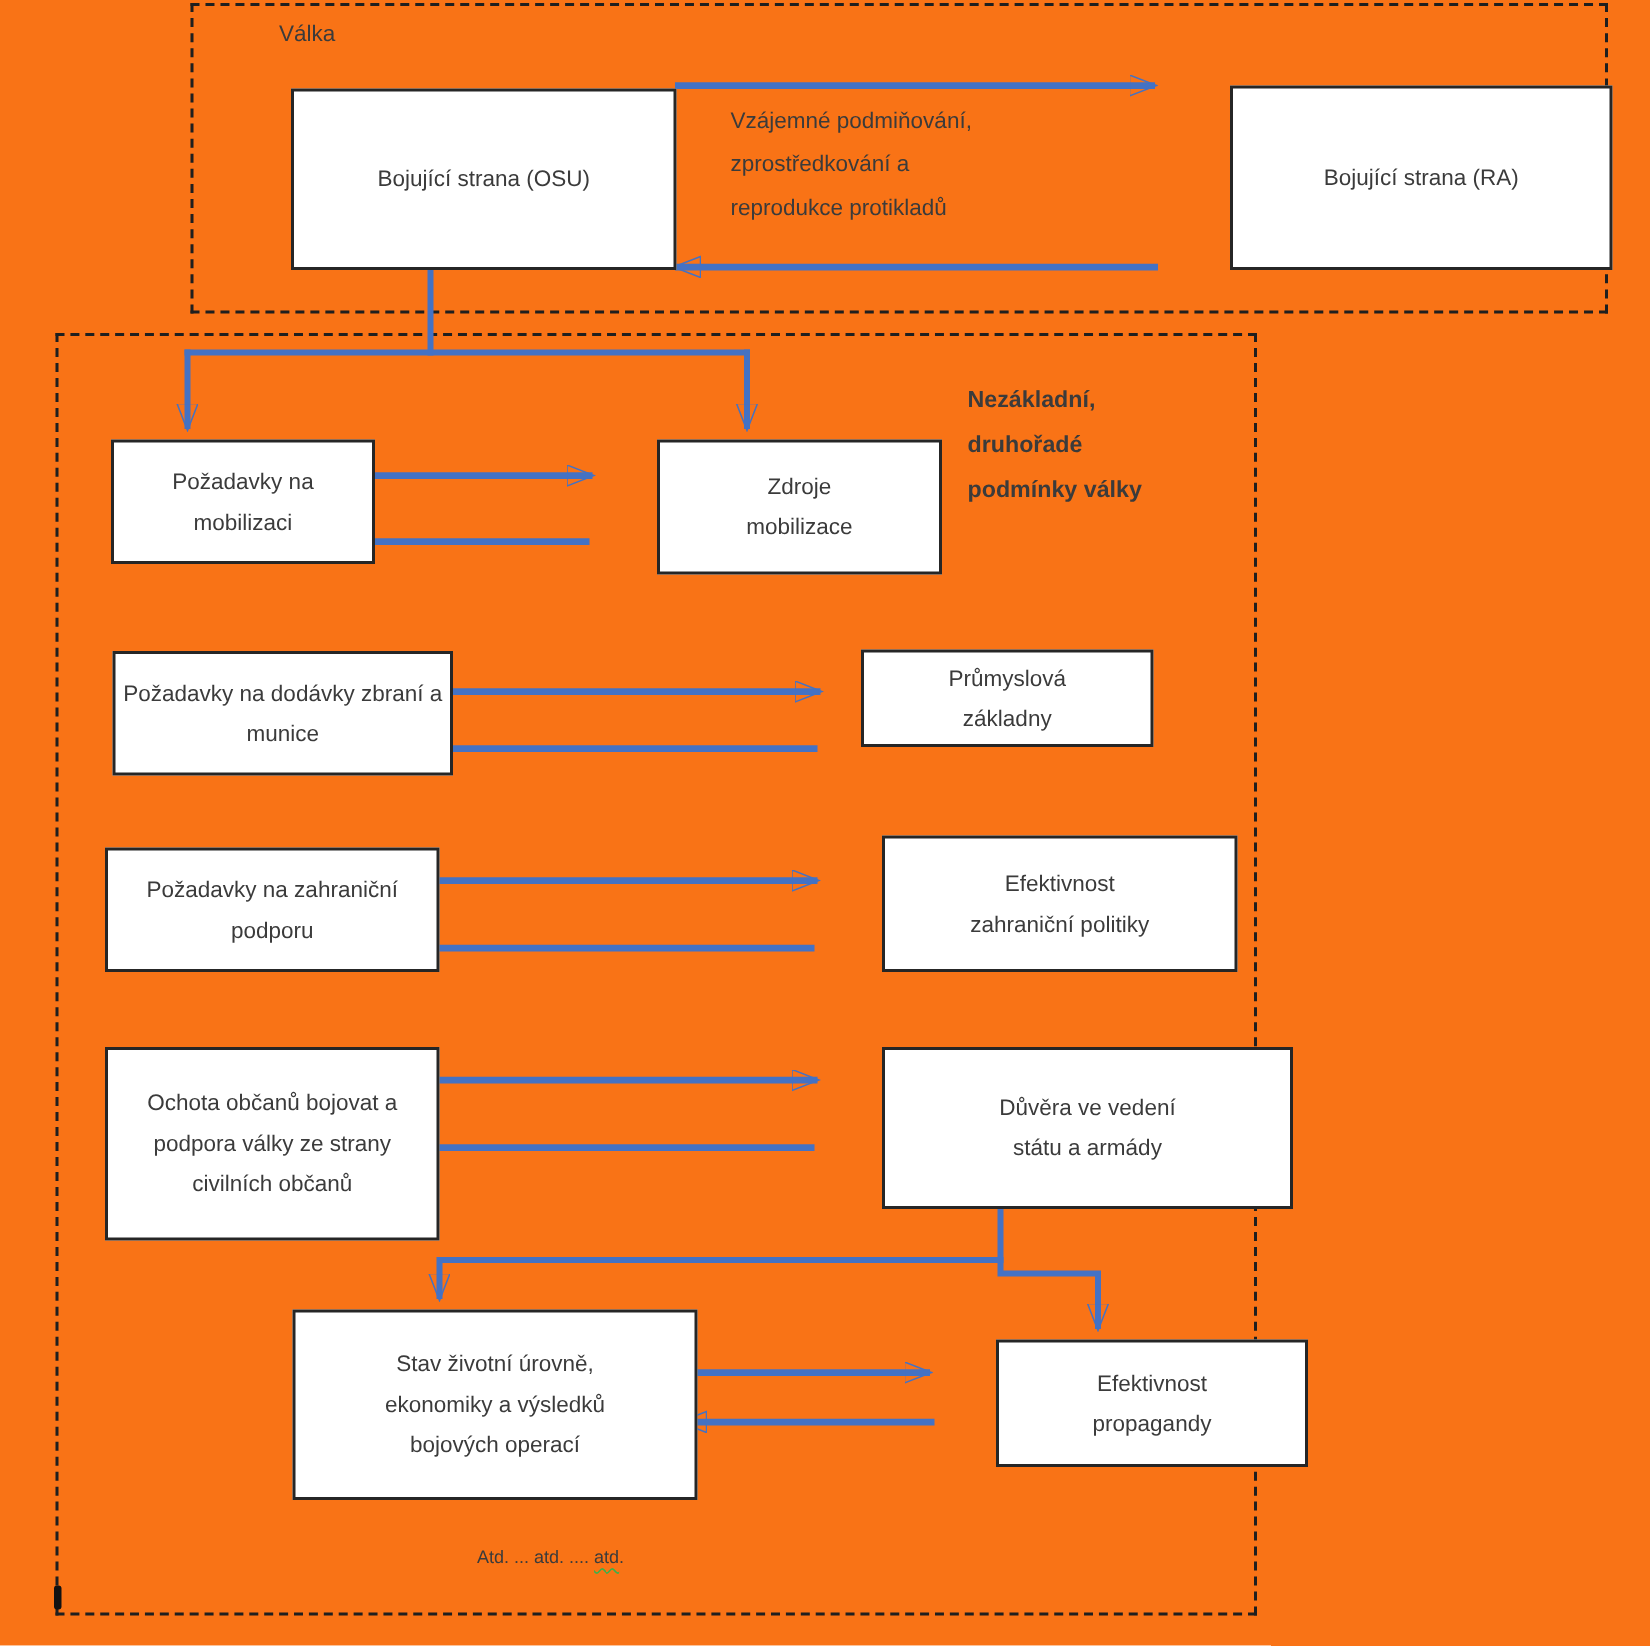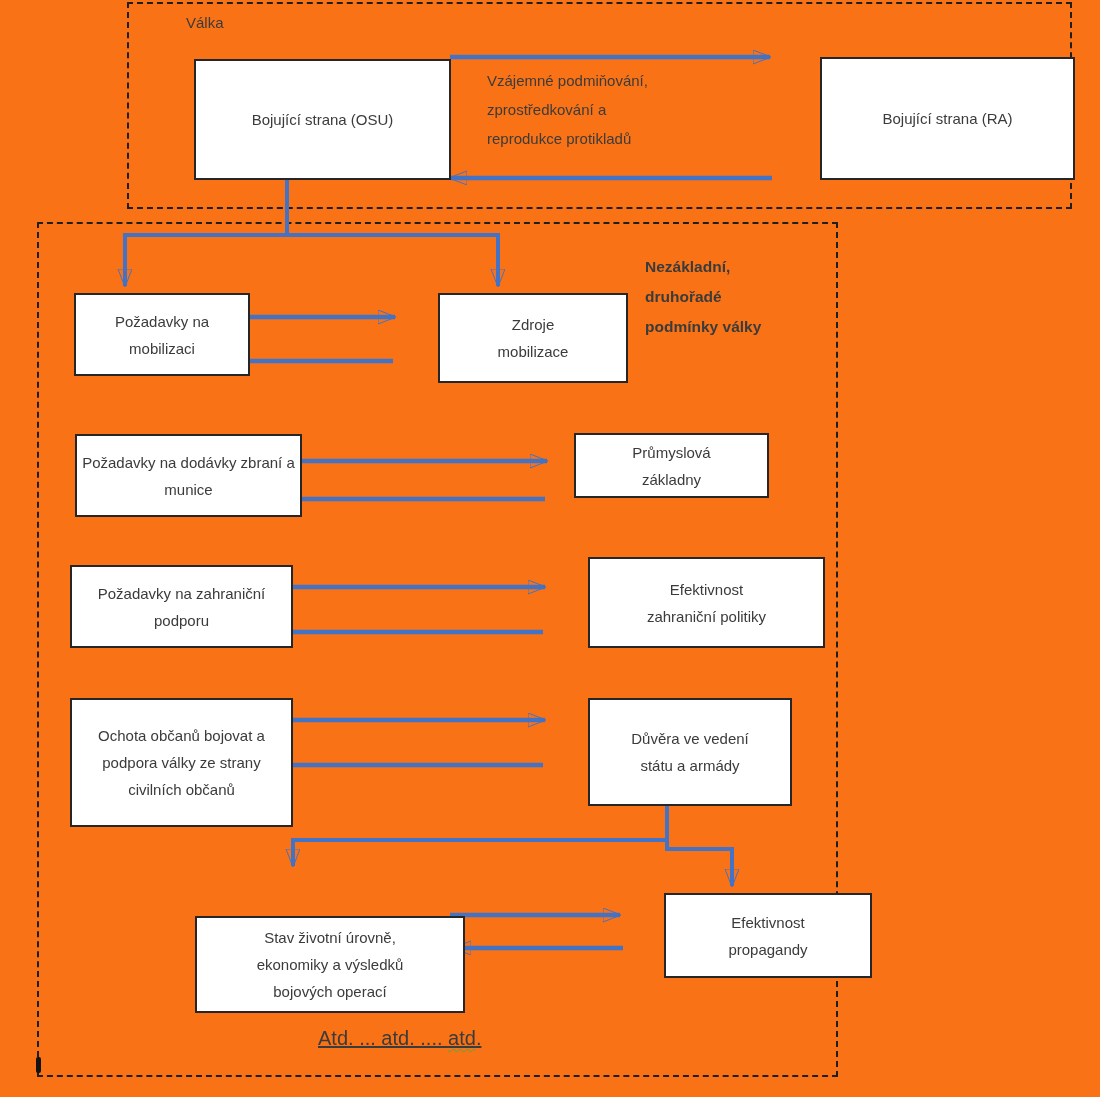--- a/index.html
+++ b/index.html
@@ -20,21 +20,21 @@
     position:absolute; color:var(--text,#3b3b3b); font-size:15px; z-index:3;
     white-space:pre-line; line-height:29px;
   }
   .side-note { font-weight:bold; line-height:30px; font-size:15.5px; }
   .connectors {
     position:absolute; left:0; top:0; z-index:2; pointer-events:none;
   }
   .connectors path { stroke:var(--arrow,#4472C4); fill:none; }
   .thick { stroke-width:4.5px; }
   .thin  { stroke-width:4px; }
-  .atd { font-size:20px; line-height:20px; z-index:3; position:absolute; color:var(--text,#3b3b3b);text-decoration:underline; }
+  .atd { font-size:12px; line-height:20px; z-index:3; position:absolute; color:var(--text,#3b3b3b); }
   .squiggle {
     text-decoration:underline; text-decoration-style:wavy;
     text-decoration-color:var(--squiggle,#3fae49);
     text-decoration-thickness:1px; text-underline-offset:3px;
   }
   .cursor-mark {
     position:absolute; width:5px; height:16px; background:#121212; border-radius:2px; z-index:4;
   }
 </style>
 </head>
@@ -122,26 +122,26 @@
   <div class="node" style="left:553px; top:557px; width:237px; height:91px">
     <span>Efektivnost
 zahraniční politiky</span>
   </div>
 
   <div class="node" style="left:35px; top:698px; width:223px; height:129px">
     <span>Ochota občanů bojovat a
 podpora války ze strany
 civilních občanů</span>
   </div>
-  <div class="node" style="left:553px; top:698px; width:204px; height:108px">
+  <div class="node" style="left:553px; top:698px; width:274px; height:108px">
     <span>Důvěra ve vedení
 státu a armády</span>
   </div>
 
-  <div class="node" style="left:160px; top:916px; width:270px; height:97px">
+  <div class="node" style="left:160px; top:873px; width:270px; height:127px">
     <span>Stav životní úrovně,
 ekonomiky a výsledků
 bojových operací</span>
   </div>
   <div class="node" style="left:629px; top:893px; width:208px; height:85px">
     <span>Efektivnost
 propagandy</span>
   </div>
 
   <div class="atd" style="left:318px; top:1028px;"><span>Atd. ... atd. .... </span><span class="squiggle">atd</span><span>.</span></div>

